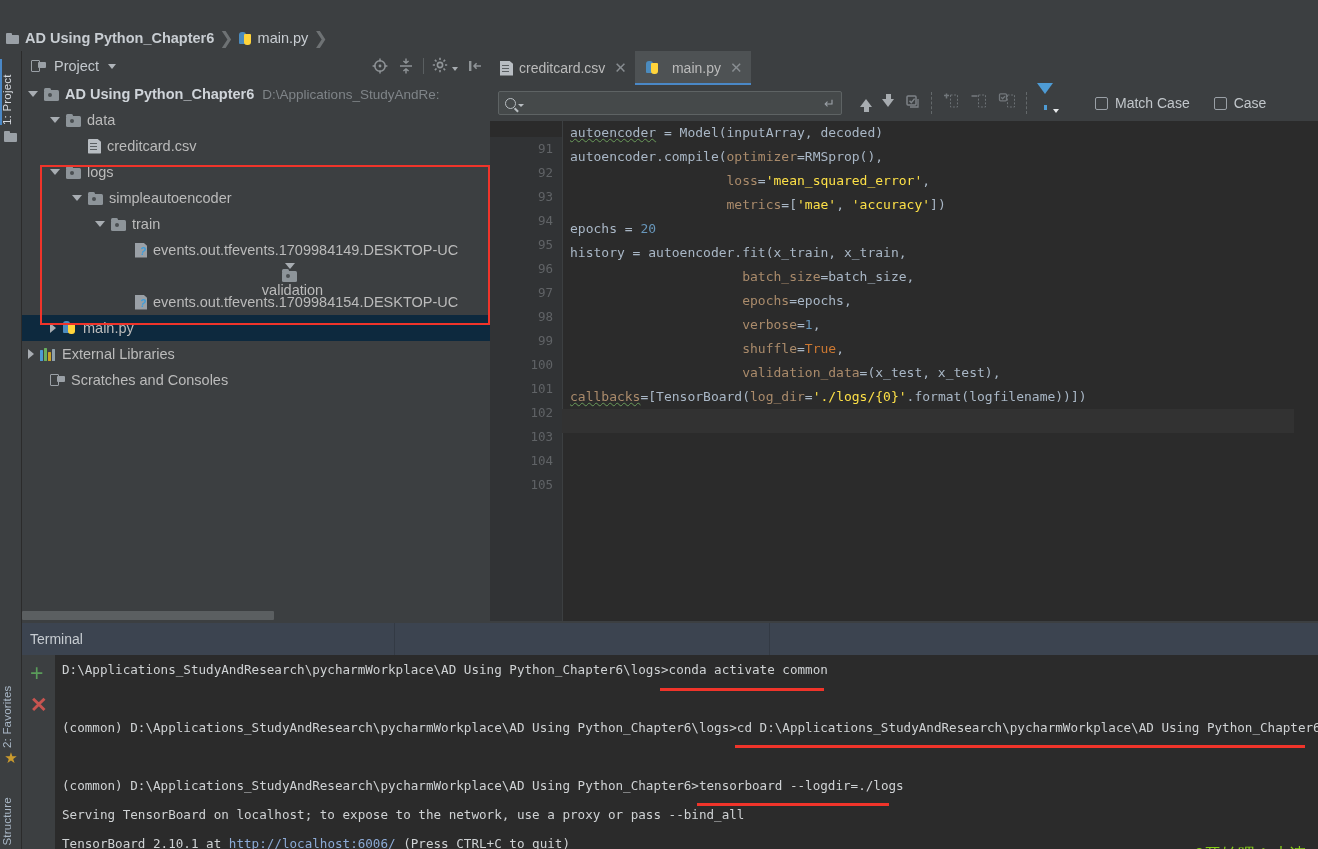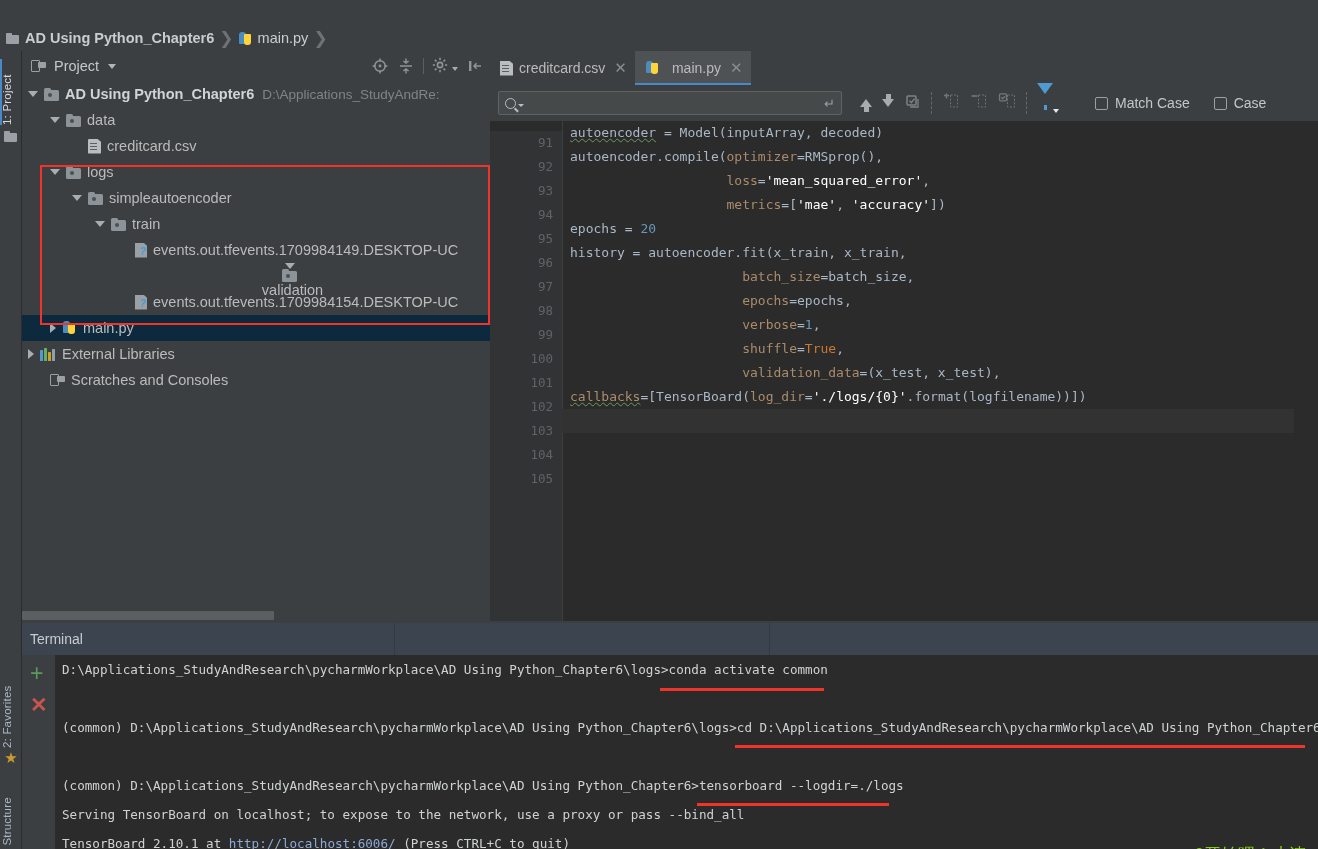--- a/index.html
+++ b/index.html
@@ -251,21 +251,21 @@
     background: #3c3f41; flex:none;
   }
   .chk-label { color: #c2c7cb; font-size: 14px; margin-left: 7px; }
 
   .code-area {
     position: absolute; left: 0; top: 70px; width: 828px; height: 500px;
     background: #2b2b2b; overflow: hidden;
     font-family: "DejaVu Sans Mono", monospace; font-size: 13px;
   }
   .gutter {
-    position: absolute; left: 0; top: 10px; width: 72px; height: 500px;
+    position: absolute; left: 0; top: 16px; width: 72px; height: 500px;
     background: #313335;
   }
   .gutter-line {
     height: 24px; line-height: 24px; text-align: right; padding-right: 9px;
     color: #606366; font-size: 12.5px;
     font-family: "DejaVu Sans Mono", monospace;
   }
   .code-lines {
     position: absolute; left: 72px; top: 0; width: 756px; height: 500px;
   }
@@ -273,21 +273,21 @@
     height: 24px; line-height: 24px; white-space: pre; padding-left: 8px;
     color: #a9b7c6; font-size: 13px;
   }
   .cline.hl { background: #323232; }
   .fold-strip {
     position:absolute; left:72px; top:0; width:6px; height:500px; background:#2b2b2b;
     border-left:1px solid #3c3f41;
   }
   .k-def { color: #a9b7c6; }
   .k-kw { color: #cc7832; }
-  .k-str { color: #ffffff; }
+  .k-str { color: #fde047; }
   .k-num { color: #6897bb; }
   .k-com { color: #808080; }
   .k-param { color: #aa8b6b; }
   .squig {
     text-decoration: underline; text-decoration-style: wavy;
     text-decoration-color: #6a9b5a; text-decoration-thickness: 1px;
   }
   .editor-right-gap {
     position:absolute; right:0; top:0; width:24px; height:500px; background:#2b2b2b;
   }

